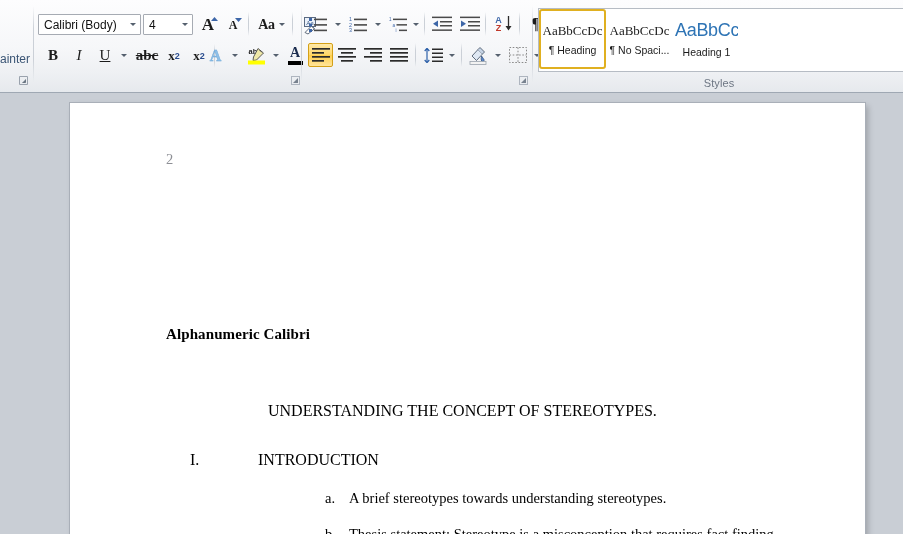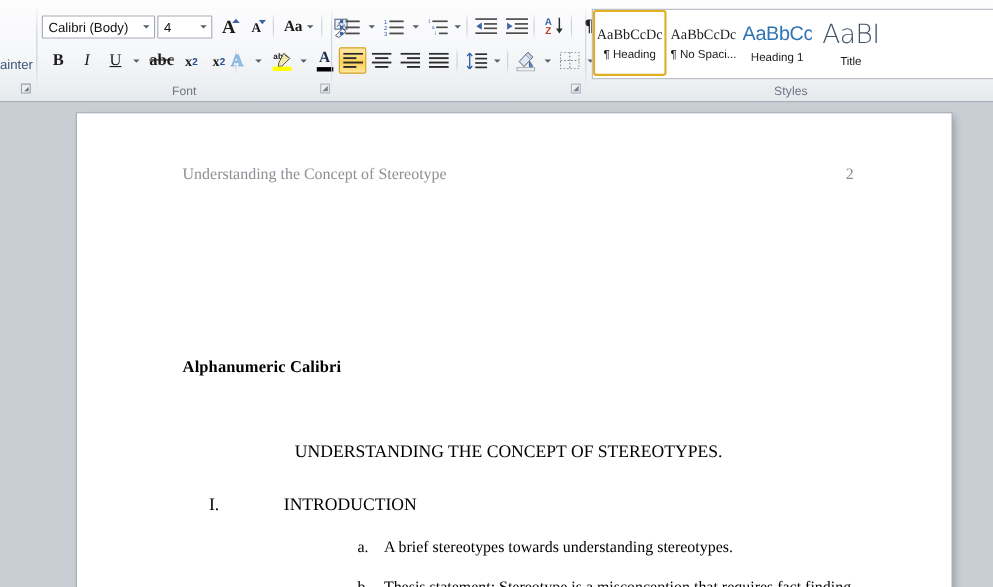--- a/index.html
+++ b/index.html
@@ -237,21 +237,20 @@
   <div class="rb" style="left:283px;top:42px;width:24px;height:26px;">
     <div style="display:flex;flex-direction:column;align-items:center;">
       <span class="ic" style="font-size:14px;font-weight:bold;color:#1b2d4f;line-height:1;">A</span>
       <span style="display:block;width:15px;height:4px;background:#000;margin-top:1px;"></span>
     </div>
   </div>
   <div class="rb" style="left:307px;top:44px;width:13px;height:23px;">
       <i class="arrow"></i>
     </div>
 
-  <div class="grp-label" style="left:34px;width:267px;">Font</div>
   <div class="dlg-launcher" style="left:290px;bottom:6px;">
     <svg width="11" height="11" viewBox="0 0 11 11">
         <rect x="1.5" y="1.5" width="8" height="8" fill="none" stroke="#aeb5bf"></rect>
         <path d="M8 3 L8 8 L3 8 Z" fill="#78828f"></path>
       </svg>
   </div>
 
   <div class="grp-sep" style="left:301px;"></div>
 
   <div class="grp" style="left:302px;width:230px;">
@@ -431,35 +430,30 @@
         <span class="nm">¶ Heading</span>
       </div>
       <div class="sty">
         <span class="prev" style="font-family:'Liberation Serif',serif;font-size:13px;color:#1b1b1b;">AaBbCcDc</span>
         <span class="nm">¶ No Spaci...</span>
       </div>
       <div class="sty">
         <span class="prev" style="font-family:'Liberation Sans',sans-serif;font-size:18px;color:#2e74b5;letter-spacing:-.3px;">AaBbCс</span>
         <span class="nm" style="color:#1b1b1b;">Heading 1</span>
       </div>
-      <div class="sty">
-        <span class="prev" style="font-family:'DejaVu Sans',sans-serif;font-size:24px;font-weight:300;color:#45546a;letter-spacing:-.5px;">AaBI</span>
-        <span class="nm" style="color:#1b1b1b;">Title</span>
-      </div>
     </div>
     <div class="grp-label" style="left:0;width:372px;">Styles</div>
   </div>
 </div>
 
 <div class="canvas">
   <div class="page">
     <div class="doc">
 
       <div class="hdr">
-        <span>Understanding the Concept of Stereotype</span>
         <span>2</span>
       </div>
 
       <div class="para b-title">Alphanumeric Calibri</div>
 
       <div class="para c-title">UNDERSTANDING THE CONCEPT OF STEREOTYPES.</div>
 
       <div class="para l1a" style="top:348px;">
         <span class="num">I.</span>
         <span class="tx">INTRODUCTION</span>

